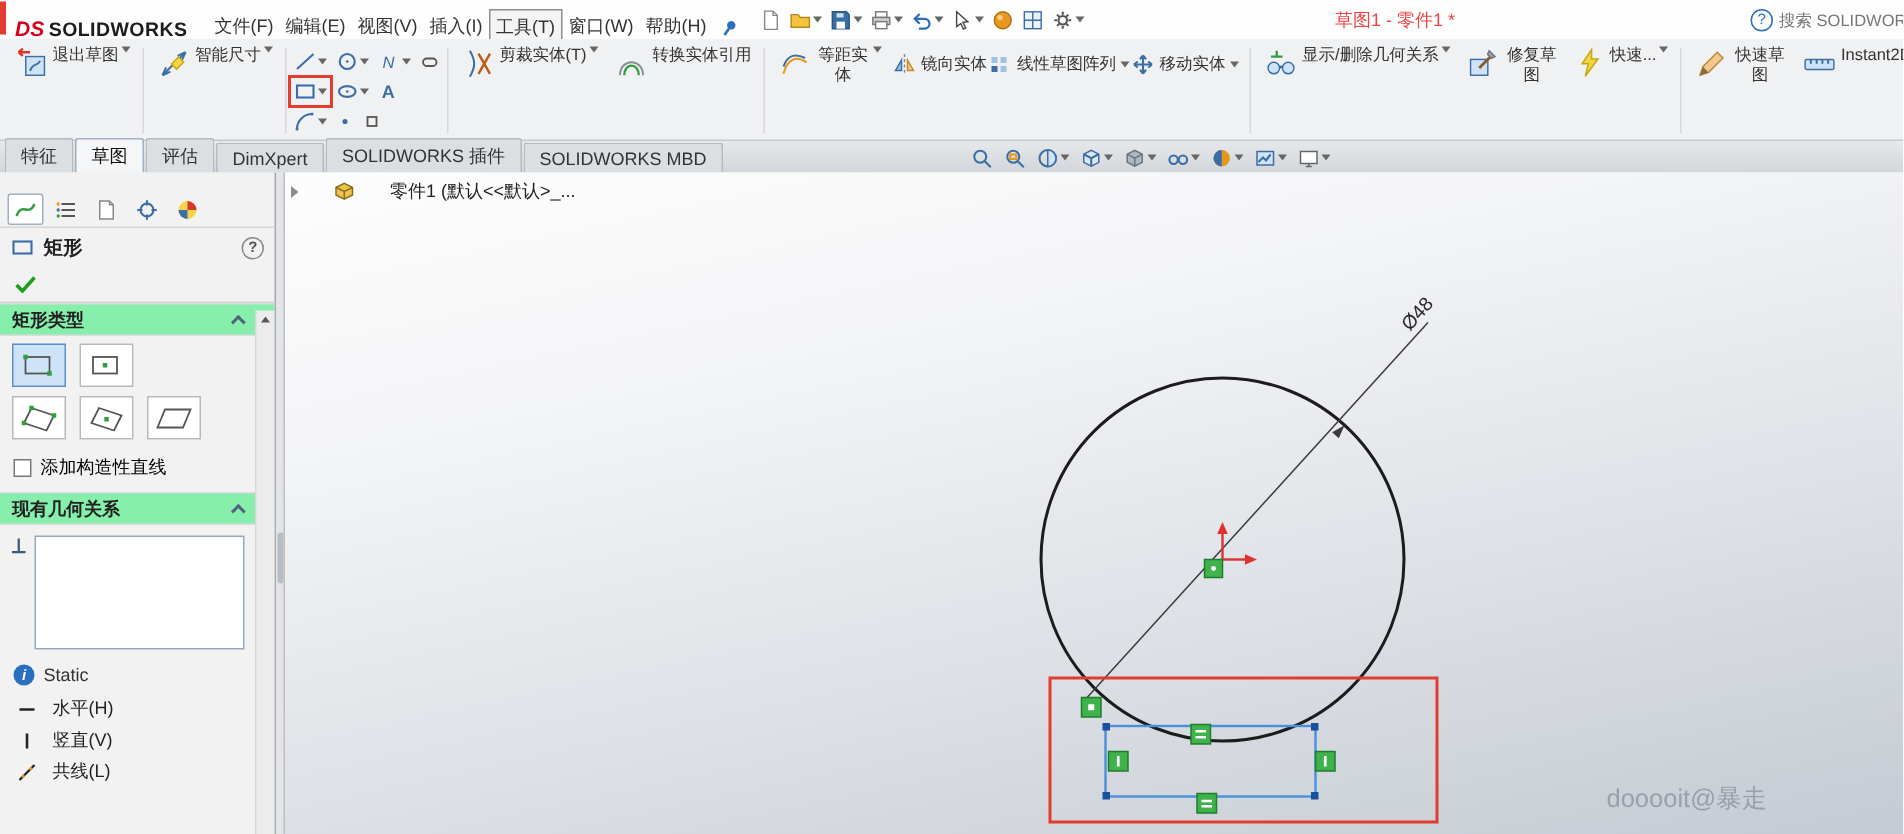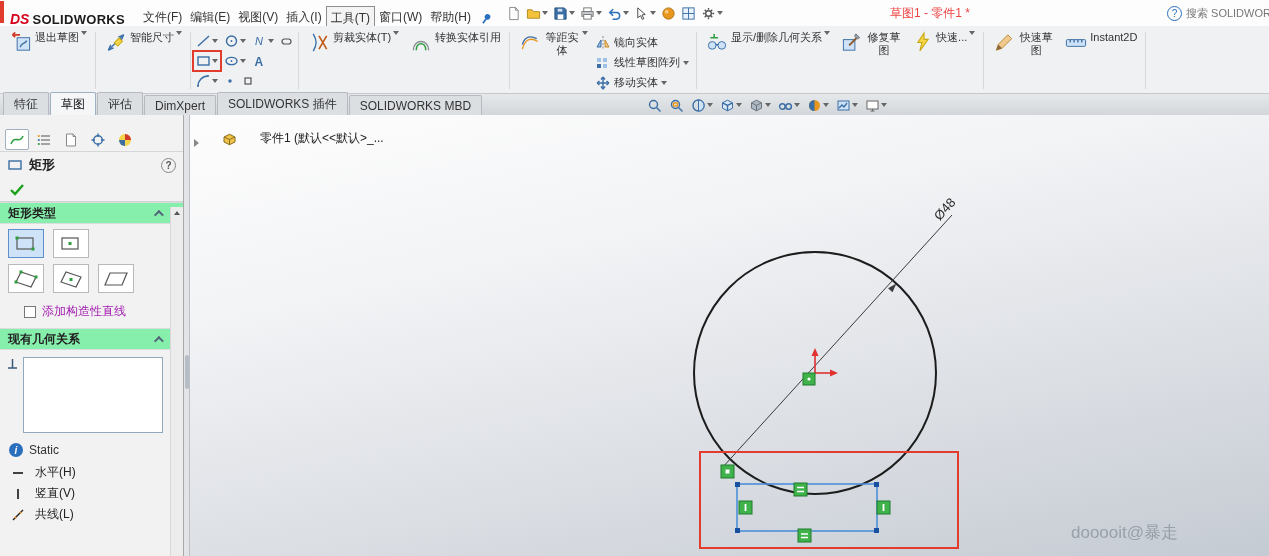--- a/index.html
+++ b/index.html
@@ -29,21 +29,21 @@
   
   .ribbon{position:absolute;left:0;top:26px;right:0;height:68px;background:#f0f1f3;border-bottom:1px solid #c6c9cc;display:flex;align-items:stretch;padding:2px 2px 0 4px}
   .rsep{width:1px;background:#d7d8da;margin:4px 3px;flex:none}
   .rbtn{display:flex;flex-direction:row;align-items:flex-start;gap:2px;padding:3px 5px 0 5px;flex:none}
   .rbtn .lbl{font-size:11px;color:#333;text-align:center;line-height:1.2;white-space:nowrap}
   .rbtn .lbl.wrap{white-space:normal;width:36px}
   .egrid{display:flex;flex-direction:column;gap:2px;padding-top:4px;flex:none}
   .erow{display:flex;align-items:center;gap:2px}
   .ecell{display:flex;align-items:center;gap:1px;height:18px;padding:1px 2px}
   .ecell.red-box{outline:2px solid #e23c2e}
-  .stack{display:flex;flex-direction:column;gap:1px;padding:5px 4px 0 2px;flex:none}
+  .stack{display:flex;gap:1px;padding:5px 4px 0 2px;flex:none}
   .srow{display:flex;align-items:center;gap:3px;height:19px}
   .srow .lbl{font-size:11px;color:#333;white-space:nowrap}
 
   
   .tabrow{position:absolute;left:0;top:94px;right:0;height:21px;background:linear-gradient(#e6e9eb,#d2d6da);display:flex;align-items:flex-end;padding-left:3px}
   .ctab{padding:3px 10px 2px 10px;font-size:12px;color:#333;background:#dcdfe2;border:1px solid #b6bac0;border-bottom:none;margin-right:1px;border-radius:2px 2px 0 0;white-space:nowrap}
   .ctab.active{background:#f5f6f7;border-color:#9fb0c0;color:#111}
 
   
   .headsup{position:absolute;left:646px;top:95px;height:20px;display:flex;align-items:center;gap:5px;z-index:6}
@@ -57,35 +57,35 @@
   .pm-title{display:flex;align-items:center;height:26px;padding:0 7px;gap:6px;font-weight:bold;font-size:13px}
   .pm-help{margin-left:auto}
   .pm-help .badge{border-color:#888;color:#555}
   .pm-ok{height:24px;display:flex;align-items:center;padding:0 9px;border-bottom:1px solid #d2d2d2}
   .sec-h{display:flex;align-items:center;height:22px;padding:0 8px;font-weight:bold;font-size:12px;color:#222;background:#86efac;border-top:1px solid #dadcdf;border-bottom:1px solid #dadcdf}
   .chev{margin-left:auto;margin-right:14px;width:7px;height:7px;border-top:2px solid #52637a;border-right:2px solid #52637a;transform:rotate(-45deg) translateY(2px)}
   .rt-rows{padding:5px 8px 2px 8px}
   .rt-row{display:flex;gap:9px;margin-bottom:6px}
   .rtbtn{width:36px;height:29px;background:#fff;border:1px solid #b9b9b9;display:flex;align-items:center;justify-content:center}
   .rtbtn.selected{background:#cfe3f8;border-color:#5b90cc}
-  .chk-row{display:flex;align-items:center;gap:6px;padding:2px 9px 8px 24px;font-size:12px;color:#a21caf}
+  .chk-row{display:flex;align-items:center;gap:6px;padding:2px 9px 8px 9px;font-size:12px;color:#000000}
   .chk{width:12px;height:12px;border:1px solid #777;background:#fff;flex:none}
   .rel-row{display:flex;align-items:flex-start;gap:4px;padding:7px 20px 4px 6px;height:88px}
   .listbox{flex:1;height:76px;background:#fff;border:1px solid #94a8bc}
   .status-row{display:flex;align-items:center;gap:6px;padding:4px 9px;height:24px;font-size:12px;color:#333}
   .info-badge{width:14px;height:14px;border-radius:50%;background:#2a6fbd;color:#fff;font-size:10px;font-style:italic;font-weight:bold;display:flex;align-items:center;justify-content:center;flex:none}
   .addrel-item{display:flex;align-items:center;gap:10px;height:21px;padding:0 11px;font-size:12px;color:#222}
   .ar-ic{width:14px;height:14px;flex:none;display:flex;align-items:center;justify-content:center}
   .pscroll{position:absolute;right:0;top:92px;bottom:0;width:13px;background:#ececec;border-left:1px solid #d8d8d8;display:flex;justify-content:center;padding-top:4px}
 
   
   .splitter{position:absolute;left:184px;top:115px;width:6px;bottom:0;background:#e2e4e7;border-right:1px solid #bcbfc3}
   .grip{position:absolute;left:185px;top:355px;width:4px;height:34px;background:#b7bdc4;border-radius:2px}
   .graphics{position:absolute;left:190px;top:115px;right:0;bottom:0;background:linear-gradient(168deg,#fdfdfd 0%,#f3f4f6 30%,#dde0e5 65%,#c5cbd3 100%);overflow:hidden}
-  .tree-node{position:absolute;left:4px;top:15px;display:flex;align-items:flex-end;gap:23px;font-size:12px;color:#222;z-index:3}
+  .tree-node{position:absolute;left:4px;top:4px;display:flex;align-items:center;gap:23px;font-size:12px;color:#222;z-index:3}
   .tri{width:0;height:0;border-top:4px solid transparent;border-bottom:4px solid transparent;border-left:5px solid #8a8a8a}
   .sketch-svg{position:absolute;left:0;top:0}
 
   
   svg .b{stroke:#3a6ea5;fill:none;stroke-width:1.4}
   svg .bf{fill:#cfe3f8;stroke:#3a6ea5;stroke-width:1}
   svg .o{stroke:#e8971e;fill:none;stroke-width:1.4}
   svg .g{stroke:#2f9e3f;fill:none;stroke-width:1.6}
   svg .k{stroke:#555;fill:none;stroke-width:1.2}
 </style>

